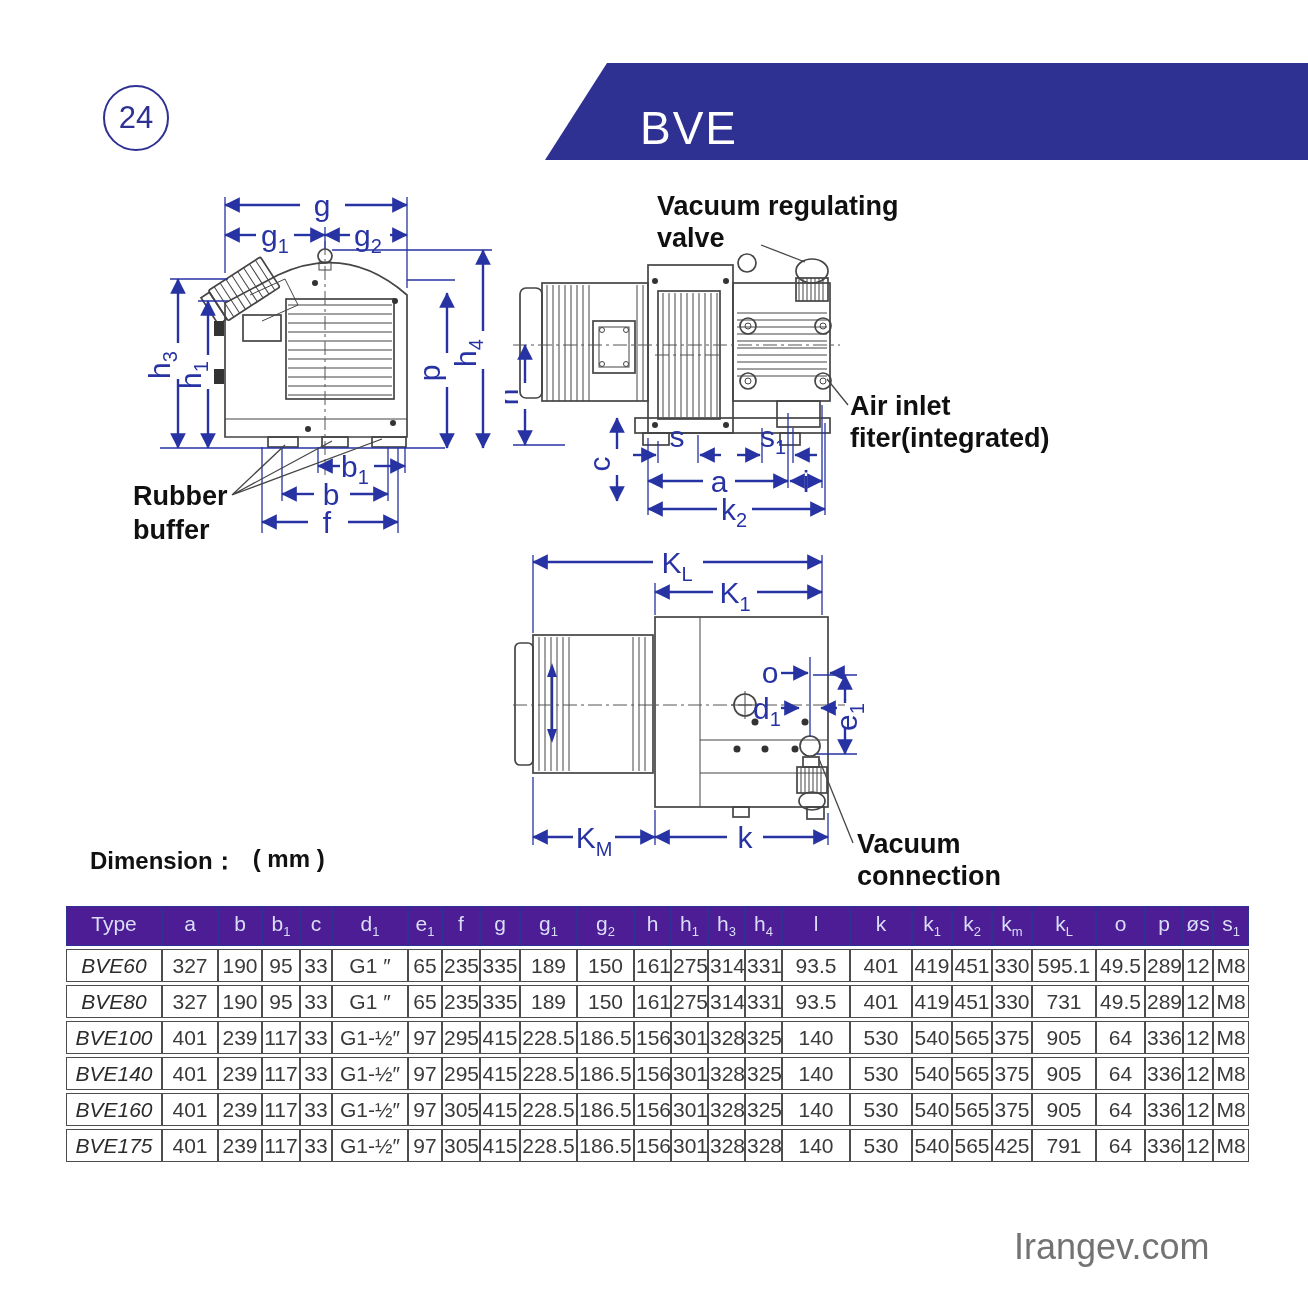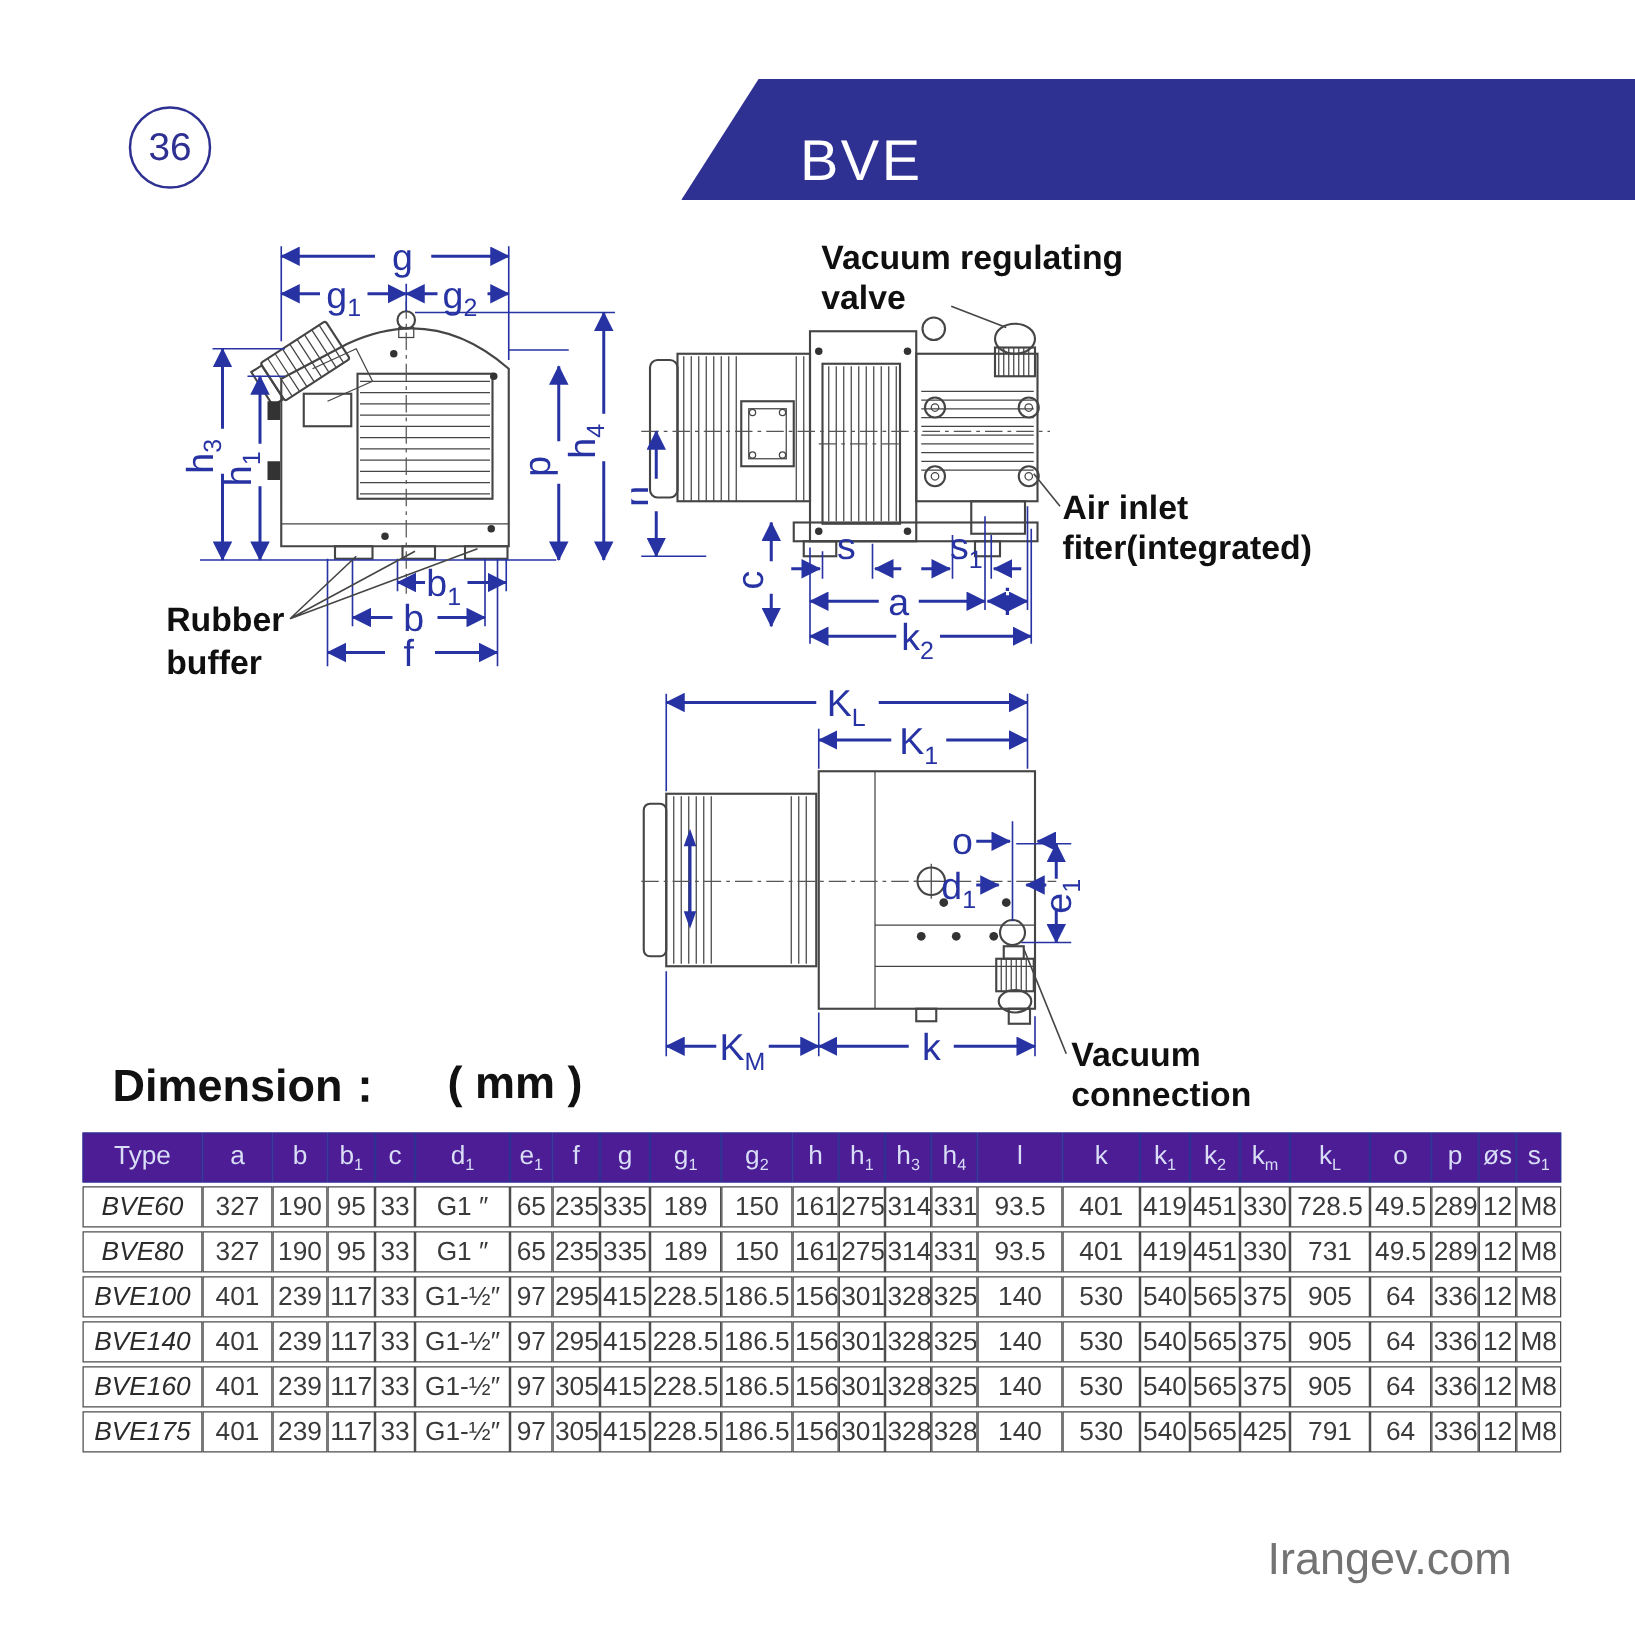--- a/index.html
+++ b/index.html
@@ -30,22 +30,22 @@
   .ext{stroke:#2733a3;stroke-width:1.3;fill:none;}
   .mach{stroke:#454545;stroke-width:1.7;fill:none;}
   .thin{stroke:#454545;stroke-width:1;fill:none;}
   .lead{stroke:#454545;stroke-width:1.3;fill:none;}
   .cl{stroke:#555;stroke-width:1;fill:none;stroke-dasharray:14 4 3 4;}
   .dlabel{fill:#2733a3;font-size:30px;}
   .dsub{font-size:20px;}
   .ann{fill:#101010;font-size:27px;font-weight:bold;}
 
   
-  .dim-heading{position:absolute;left:90px;top:845px;font-size:36px;font-weight:bold;
-    color:#111;display:flex;gap:48px;}
+  .dim-heading{position:absolute;left:90px;top:845px;font-size:24px;font-weight:bold;
+    color:#111;display:flex;gap:16px;}
 
   
   .tbl-wrap{position:absolute;left:66px;top:903px;width:1178px;}
   table{border-collapse:separate;border-spacing:0 3px;table-layout:fixed;width:1178px;
     background:#ffffff;}
   th,td{box-sizing:border-box;border:1.5px solid #4d4d4d;text-align:center;
     overflow:hidden;white-space:nowrap;}
   th{background:#4c1d95;border-color:#2e3192;color:#d9def6;height:40px;
     font-size:21px;font-weight:normal;}
   th sub,td sub{font-size:13px;}
@@ -60,21 +60,21 @@
 
 <svg width="0" height="0" style="position:absolute" aria-hidden="true">
   <defs>
     <marker id="arr" viewBox="0 0 10 10" refX="9.5" refY="5" markerWidth="6.5" markerHeight="6.5" orient="auto-start-reverse">
       <path d="M0 0 L10 5 L0 10 Z" fill="#2733a3"></path>
     </marker>
   </defs>
 </svg>
 
 <div class="page-badge">
-  <span>36</span>
+  <span>24</span>
 </div>
 
 <div class="banner">
   <span class="model">BVE</span>
 </div>
 
 <svg class="drawA" width="420" height="392" viewBox="0 0 420 392">
 
   <g>
     <path class="mach" d="M125,254 L125,120 L178,92 C225,70 268,78 307,112 L307,254 Z"></path>
@@ -361,21 +361,21 @@
           <td>150</td>
           <td>161</td>
           <td>275</td>
           <td>314</td>
           <td>331</td>
           <td>93.5</td>
           <td>401</td>
           <td>419</td>
           <td>451</td>
           <td>330</td>
-          <td>728.5</td>
+          <td>595.1</td>
           <td>49.5</td>
           <td>289</td>
           <td>12</td>
           <td>M8</td>
         </tr>
         <tr>
           <td class="type">BVE80</td>
           <td>327</td>
           <td>190</td>
           <td>95</td>

